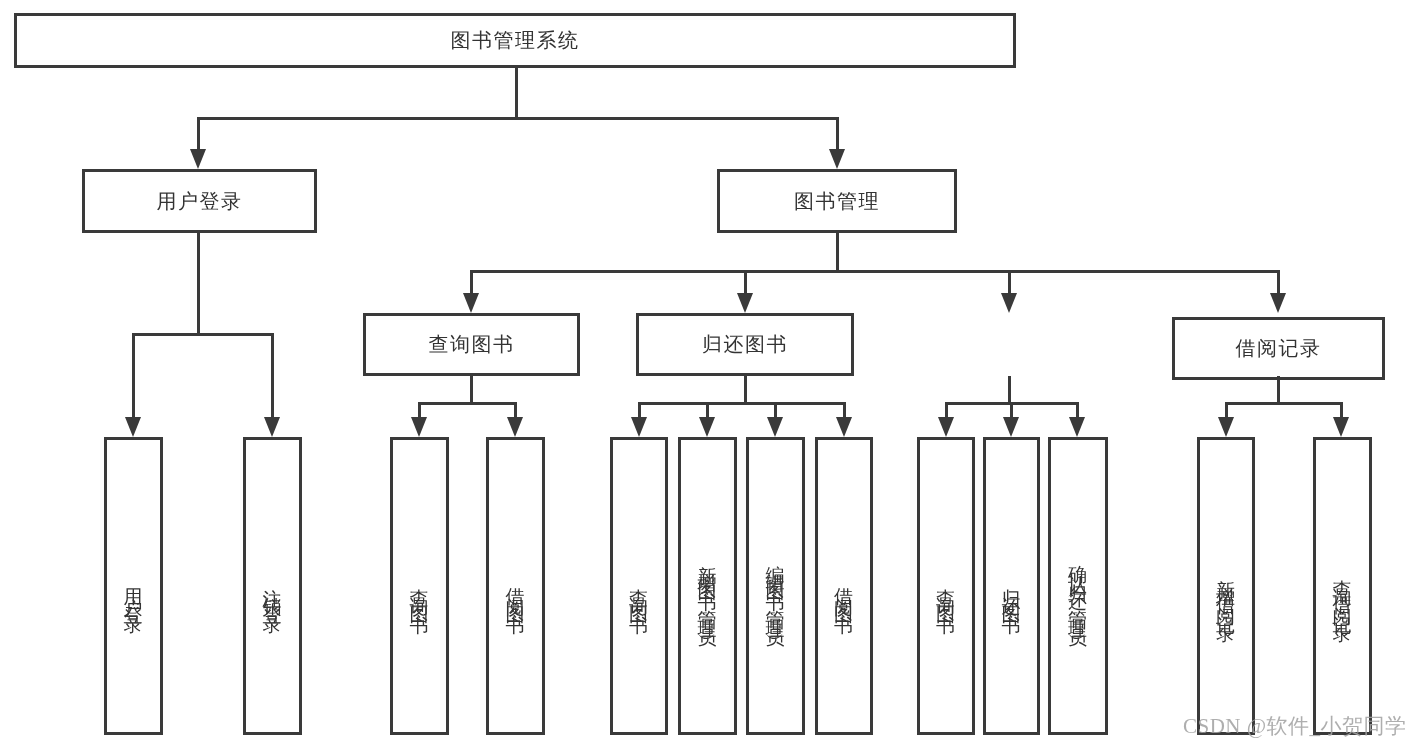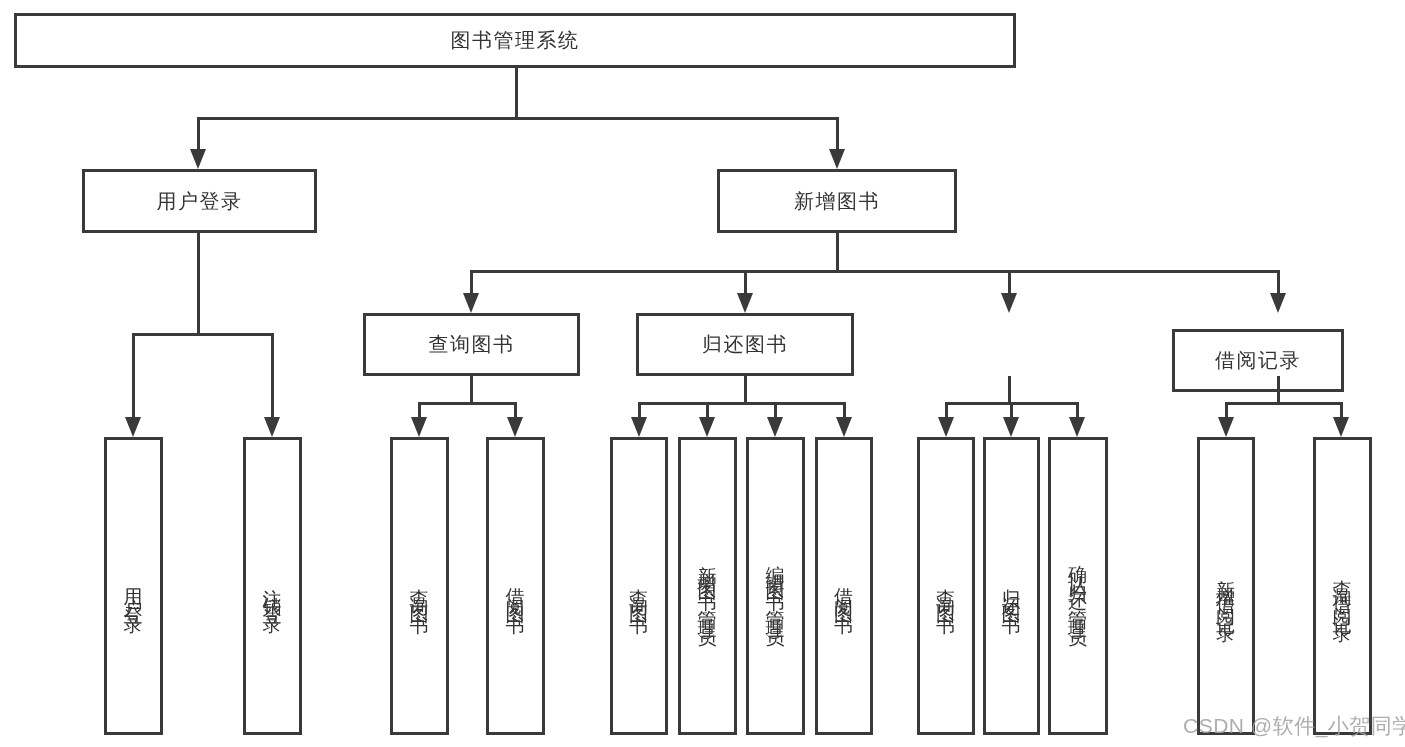--- a/index.html
+++ b/index.html
@@ -1,21 +1,21 @@
 <!DOCTYPE html>
 <html><head>
 <meta charset="utf-8">
 <style>
   html,body { margin:0; padding:0; background:#ffffff; }
   .stage {
     position: relative;
     width: 1405px;
     height: 747px;
     background: #ffffff;
-    font-family: Liberation Sans, sans-serif;
+    font-family: Liberation Serif, serif;
     overflow: hidden;
   }
   .node {
     position: absolute;
     box-sizing: border-box;
     border: 3px solid #3a3a3a;
     background: #ffffff;
     display: flex;
     align-items: center;
     justify-content: center;
@@ -61,33 +61,33 @@
 
   <div class="node h-text" style="left:14px;top:13px;width:1002px;height:55px">
     <span class="lbl">图书管理系统</span>
   </div>
 
   <div class="node h-text" style="left:82px;top:169px;width:235px;height:64px">
     <span class="lbl">用户登录</span>
   </div>
 
   <div class="node h-text" style="left:717px;top:169px;width:240px;height:64px">
-    <span class="lbl">新增图书</span>
+    <span class="lbl">图书管理</span>
   </div>
 
   <div class="node h-text" style="left:363px;top:313px;width:217px;height:63px">
     <span class="lbl">查询图书</span>
   </div>
 
   <div class="node h-text" style="left:636px;top:313px;width:218px;height:63px">
     <span class="lbl">归还图书</span>
   </div>
 
 
-  <div class="node h-text" style="left:1172px;top:329px;width:172px;height:63px">
+  <div class="node h-text" style="left:1172px;top:317px;width:213px;height:63px">
     <span class="lbl">借阅记录</span>
   </div>
 
   <div class="node v-text" style="left:104px;top:437px;width:59px;height:298px">
     <span class="lbl">用户登录</span>
   </div>
   <div class="node v-text" style="left:243px;top:437px;width:59px;height:298px">
     <span class="lbl">注销登录</span>
   </div>
 

